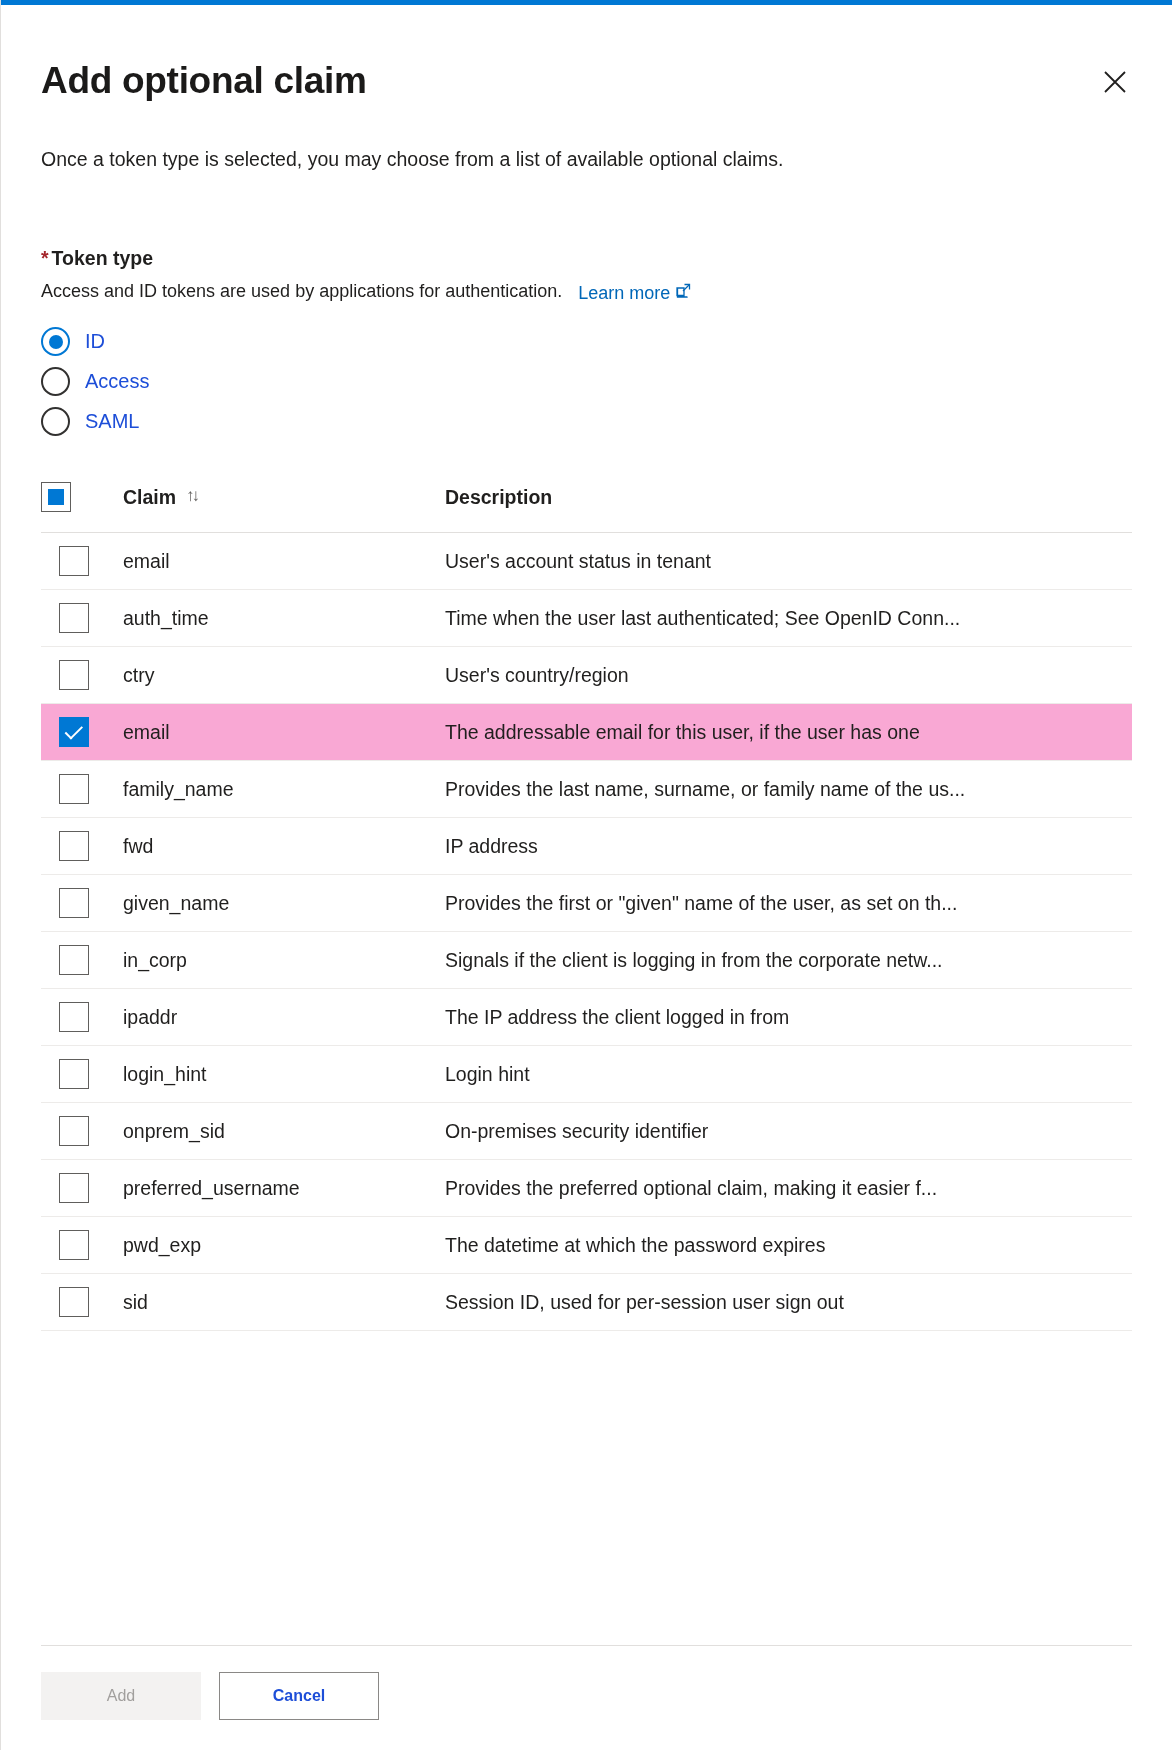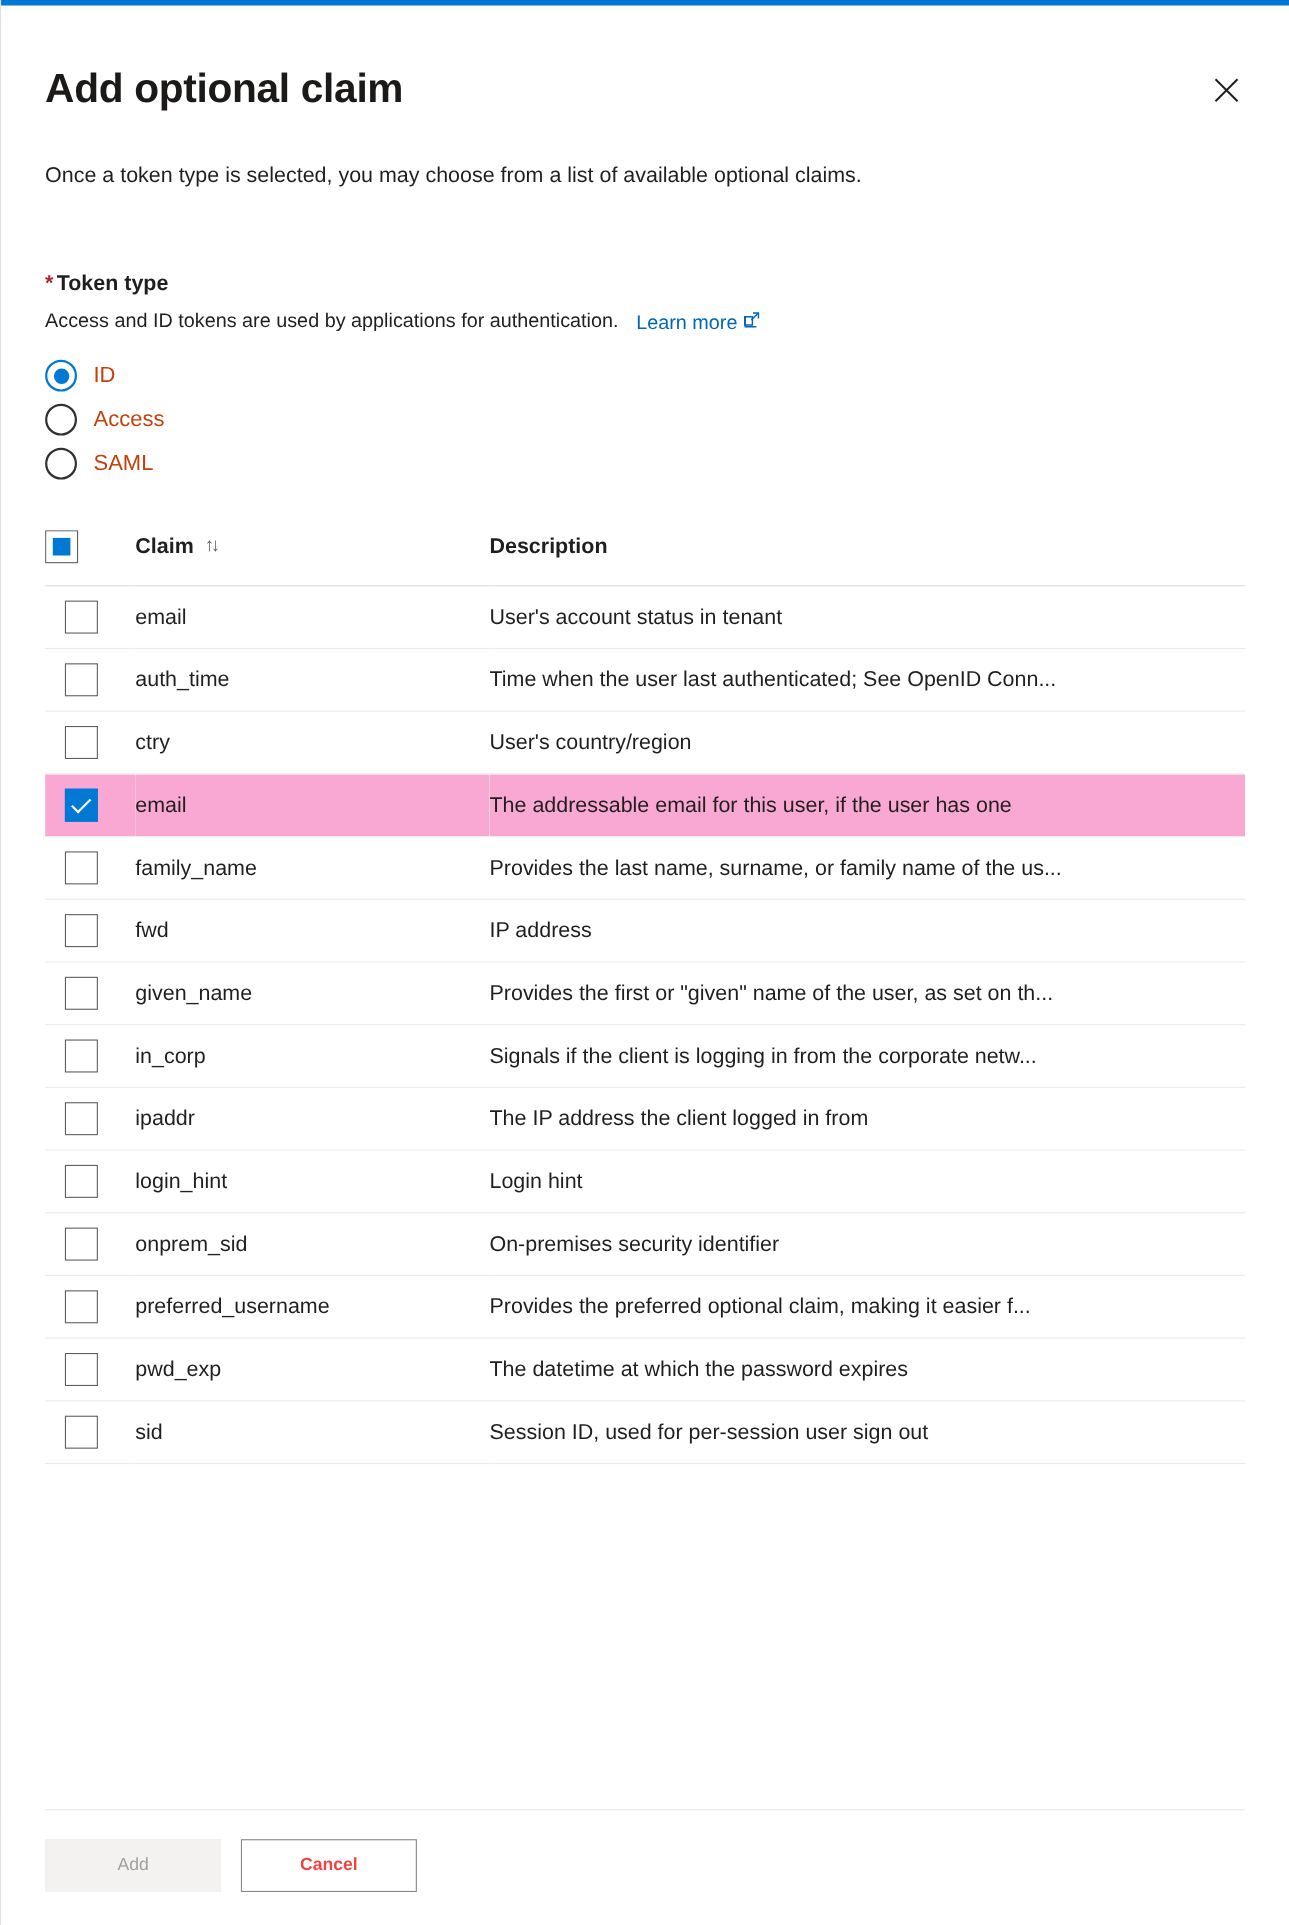--- a/index.html
+++ b/index.html
@@ -123,21 +123,21 @@
   }
   .radio-outer.checked { border-color: #0078d4; }
   .radio-dot {
     width: 14px;
     height: 14px;
     border-radius: 50%;
     background: #0078d4;
   }
   .radio-label {
     font-size: 20px;
-    color: #c2410c;
+    color: #1d4ed8;
   }
   .table-wrap {
     margin-top: 46px;
     flex: 1 1 auto;
     min-height: 0;
     overflow: hidden;
     border-bottom: 1px solid #e1dfdd;
   }
   table.claims {
     width: 100%;
@@ -225,21 +225,21 @@
     cursor: pointer;
   }
   .btn-primary-disabled {
     background: #f3f2f1;
     color: #a19f9d;
     border: 1px solid #f3f2f1;
     cursor: default;
   }
   .btn-secondary {
     background: #ffffff;
-    color: #ef4444;
+    color: #1d4ed8;
     border: 1px solid #8a8886;
     font-weight: 600;
   }
 </style>
 </head>
 <body>
 
 <div class="panel">
   <div class="top-accent"></div>
 

